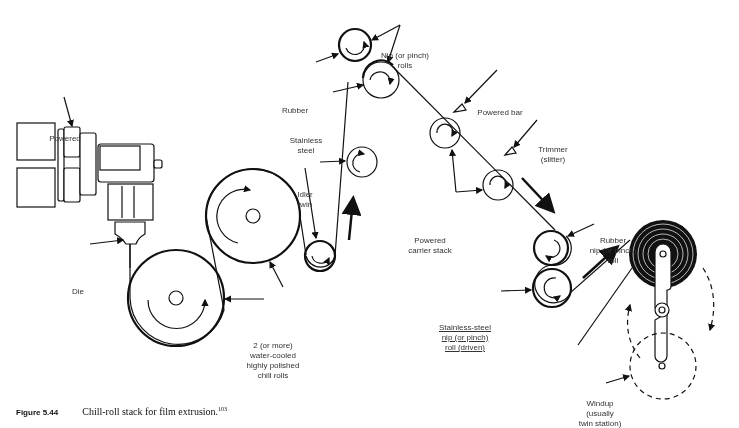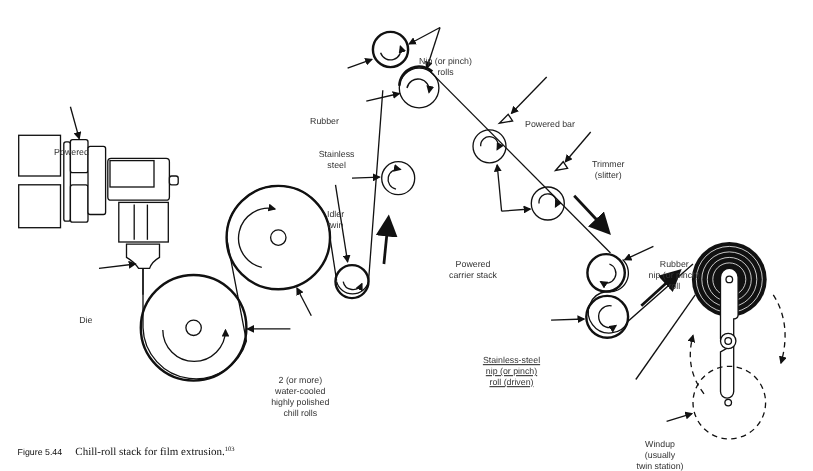--- a/index.html
+++ b/index.html
@@ -1,20 +1,20 @@
 <!DOCTYPE html>
 <html><head>
 <meta charset="utf-8">
 <style>
   html, body { margin: 0; padding: 0; background: #ffffff; }
   body { width: 739px; height: 428px; position: relative; overflow: hidden; font-family: "Liberation Sans", sans-serif; }
   #diagram { position: absolute; left: 0; top: 0; width: 739px; height: 428px; }
   .lbl { position: absolute; font-family: "Liberation Sans", sans-serif; font-size: 8px; color: #333; text-align: center; line-height: 10px; white-space: pre-line; margin-top: 48px; }
   .caption { position: absolute; left: 16px; top: 406px; font-size: 8px; color: #111; }
-  .caption .fig { font-family: "Liberation Sans", sans-serif; font-weight: normal; margin-right: 12px; }
+  .caption .fig { font-family: "Liberation Sans", sans-serif; font-weight: bold; margin-right: 24px; }
   .caption .txt { font-family: "Liberation Serif", serif; font-size: 10px; margin-top: 28px; }
   .caption sup { font-family: "Liberation Serif", serif; font-size: 6px; }
   svg .k { stroke: #111; fill: none; stroke-width: 1.2; }
   svg .kf { stroke: #111; fill: #fff; stroke-width: 1.2; }
   svg .thick { stroke: #111; fill: none; stroke-width: 2.2; }
   svg .dash { stroke: #111; fill: none; stroke-width: 1.2; stroke-dasharray: 5 4; }
 </style>
 </head>
 <body>
 

